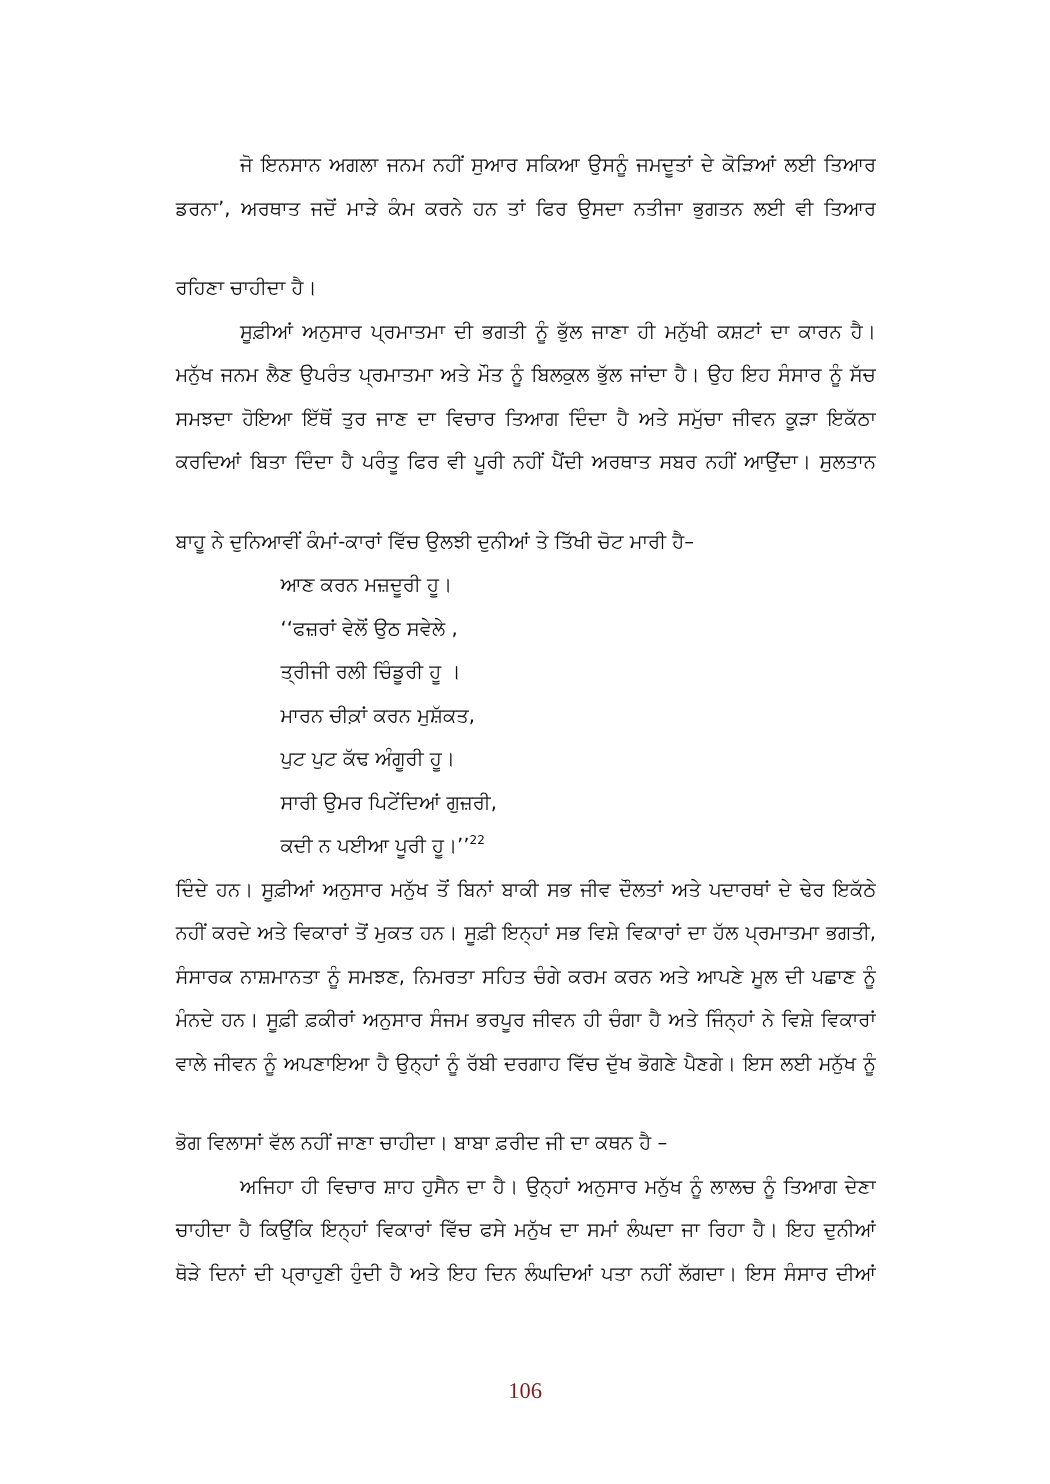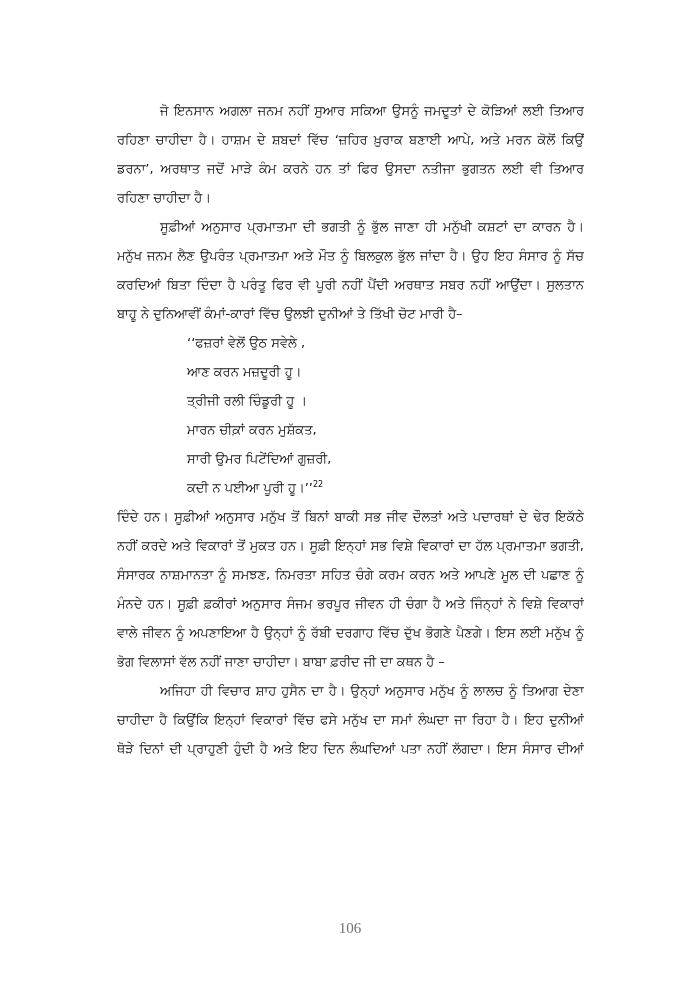--- a/index.html
+++ b/index.html
@@ -1,48 +1,49 @@
 <!DOCTYPE html>
 <html><head>
 <meta charset="utf-8">
 <style>
   html, body { margin:0; padding:0; background:#ffffff; }
   body { width:700px; height:989px; position:relative; overflow:hidden;
          font-family:"DejaVu Sans", sans-serif; color:#111; }
   .page { position:absolute; left:117px; top:96px; width:467px; }
   .line { font-size:13px; line-height:29px; height:29px; white-space:nowrap;
           text-align:justify; text-align-last:justify; overflow:hidden; }
-  .line.last { text-align-last:left; }
+  .line.last { text-align-last:left;margin-top:24px; }
   .line.indent { padding-left:43px; }
   .verse { font-size:13px; line-height:29px; height:29px; white-space:nowrap; padding-left:70px; }
   sup { font-size:8px; line-height:0; }
   .pagenum { position:absolute; top:920px; left:0; width:700px; text-align:center;
-             font-family:"Liberation Serif", serif; font-size:15px; color:#737373; }
+             font-family:"Liberation Serif", serif; font-size:15px; color:#7f1d1d; }
 </style>
 </head>
 <body>
 
 <div class="page">
   <div>
     <div class="line indent">ਜੋ ਇਨਸਾਨ ਅਗਲਾ ਜਨਮ ਨਹੀਂ ਸੁਆਰ ਸਕਿਆ ਉਸਨੂੰ ਜਮਦੂਤਾਂ ਦੇ ਕੋੜਿਆਂ ਲਈ ਤਿਆਰ</div>
-    <div class="line">ਰਹਿਣਾ ਚਾਹੀਦਾ ਹੈ। ਹਾਸ਼ਮ ਦੇ ਸ਼ਬਦਾਂ ਵਿੱਚ ‘ਜ਼ਹਿਰ ਖ਼ੁਰਾਕ ਬਣਾਈ ਆਪੇ, ਅਤੇ ਮਰਨ ਕੋਲੋਂ ਕਿਉਂ</div>
     <div class="line">ਡਰਨਾ’, ਅਰਥਾਤ ਜਦੋਂ ਮਾੜੇ ਕੰਮ ਕਰਨੇ ਹਨ ਤਾਂ ਫਿਰ ਉਸਦਾ ਨਤੀਜਾ ਭੁਗਤਨ ਲਈ ਵੀ ਤਿਆਰ</div>
     <div class="line last">ਰਹਿਣਾ ਚਾਹੀਦਾ ਹੈ।</div>
   </div>
   <div>
     <div class="line indent">ਸੂਫ਼ੀਆਂ ਅਨੁਸਾਰ ਪ੍ਰਮਾਤਮਾ ਦੀ ਭਗਤੀ ਨੂੰ ਭੁੱਲ ਜਾਣਾ ਹੀ ਮਨੁੱਖੀ ਕਸ਼ਟਾਂ ਦਾ ਕਾਰਨ ਹੈ।</div>
     <div class="line">ਮਨੁੱਖ ਜਨਮ ਲੈਣ ਉਪਰੰਤ ਪ੍ਰਮਾਤਮਾ ਅਤੇ ਮੌਤ ਨੂੰ ਬਿਲਕੁਲ ਭੁੱਲ ਜਾਂਦਾ ਹੈ। ਉਹ ਇਹ ਸੰਸਾਰ ਨੂੰ ਸੱਚ</div>
+    <div class="line">ਸਮਝਦਾ ਹੋਇਆ ਇੱਥੋਂ ਤੁਰ ਜਾਣ ਦਾ ਵਿਚਾਰ ਤਿਆਗ ਦਿੰਦਾ ਹੈ ਅਤੇ ਸਮੁੱਚਾ ਜੀਵਨ ਕੂੜਾ ਇਕੱਠਾ</div>
     <div class="line">ਕਰਦਿਆਂ ਬਿਤਾ ਦਿੰਦਾ ਹੈ ਪਰੰਤੂ ਫਿਰ ਵੀ ਪੂਰੀ ਨਹੀਂ ਪੈਂਦੀ ਅਰਥਾਤ ਸਬਰ ਨਹੀਂ ਆਉਂਦਾ। ਸੁਲਤਾਨ</div>
     <div class="line last">ਬਾਹੂ ਨੇ ਦੁਨਿਆਵੀਂ ਕੰਮਾਂ-ਕਾਰਾਂ ਵਿੱਚ ਉਲਝੀ ਦੁਨੀਆਂ ਤੇ ਤਿੱਖੀ ਚੋਟ ਮਾਰੀ ਹੈ–</div>
   </div>
   <div>
+    <div class="verse">ਆਣ ਕਰਨ ਮਜ਼ਦੂਰੀ ਹੂ।</div>
     <div class="verse">‘‘ਫਜ਼ਰਾਂ ਵੇਲੋਂ ਉਠ ਸਵੇਲੇ ,</div>
-    <div class="verse">ਆਣ ਕਰਨ ਮਜ਼ਦੂਰੀ ਹੂ।</div>
     <div class="verse">ਤ੍ਰੀਜੀ ਰਲੀ ਚਿੰਡੂਰੀ ਹੂ ।</div>
     <div class="verse">ਮਾਰਨ ਚੀਕ਼ਾਂ ਕਰਨ ਮੁਸ਼ੱਕਤ,</div>
+    <div class="verse">ਪੁਟ ਪੁਟ ਕੱਢ ਅੰਗੂਰੀ ਹੂ।</div>
     <div class="verse">ਸਾਰੀ ਉਮਰ ਪਿਟੇਂਦਿਆਂ ਗੁਜ਼ਰੀ,</div>
     <div class="verse"><span>ਕਦੀ ਨ ਪਈਆ ਪੂਰੀ ਹੂ।’’</span><sup>22</sup></div>
   </div>
   <div>
     <div class="line">ਦਿੰਦੇ ਹਨ। ਸੂਫ਼ੀਆਂ ਅਨੁਸਾਰ ਮਨੁੱਖ ਤੋਂ ਬਿਨਾਂ ਬਾਕੀ ਸਭ ਜੀਵ ਦੌਲਤਾਂ ਅਤੇ ਪਦਾਰਥਾਂ ਦੇ ਢੇਰ ਇਕੱਠੇ</div>
     <div class="line">ਨਹੀਂ ਕਰਦੇ ਅਤੇ ਵਿਕਾਰਾਂ ਤੋਂ ਮੁਕਤ ਹਨ। ਸੂਫ਼ੀ ਇਨ੍ਹਾਂ ਸਭ ਵਿਸ਼ੇ ਵਿਕਾਰਾਂ ਦਾ ਹੱਲ ਪ੍ਰਮਾਤਮਾ ਭਗਤੀ,</div>
     <div class="line">ਸੰਸਾਰਕ ਨਾਸ਼ਮਾਨਤਾ ਨੂੰ ਸਮਝਣ, ਨਿਮਰਤਾ ਸਹਿਤ ਚੰਗੇ ਕਰਮ ਕਰਨ ਅਤੇ ਆਪਣੇ ਮੂਲ ਦੀ ਪਛਾਣ ਨੂੰ</div>
     <div class="line">ਮੰਨਦੇ ਹਨ। ਸੂਫ਼ੀ ਫ਼ਕੀਰਾਂ ਅਨੁਸਾਰ ਸੰਜਮ ਭਰਪੂਰ ਜੀਵਨ ਹੀ ਚੰਗਾ ਹੈ ਅਤੇ ਜਿੰਨ੍ਹਾਂ ਨੇ ਵਿਸ਼ੇ ਵਿਕਾਰਾਂ</div>
     <div class="line">ਵਾਲੇ ਜੀਵਨ ਨੂੰ ਅਪਣਾਇਆ ਹੈ ਉਨ੍ਹਾਂ ਨੂੰ ਰੱਬੀ ਦਰਗਾਹ ਵਿੱਚ ਦੁੱਖ ਭੋਗਣੇ ਪੈਣਗੇ। ਇਸ ਲਈ ਮਨੁੱਖ ਨੂੰ</div>
     <div class="line last">ਭੋਗ ਵਿਲਾਸਾਂ ਵੱਲ ਨਹੀਂ ਜਾਣਾ ਚਾਹੀਦਾ। ਬਾਬਾ ਫ਼ਰੀਦ ਜੀ ਦਾ ਕਥਨ ਹੈ –</div>

